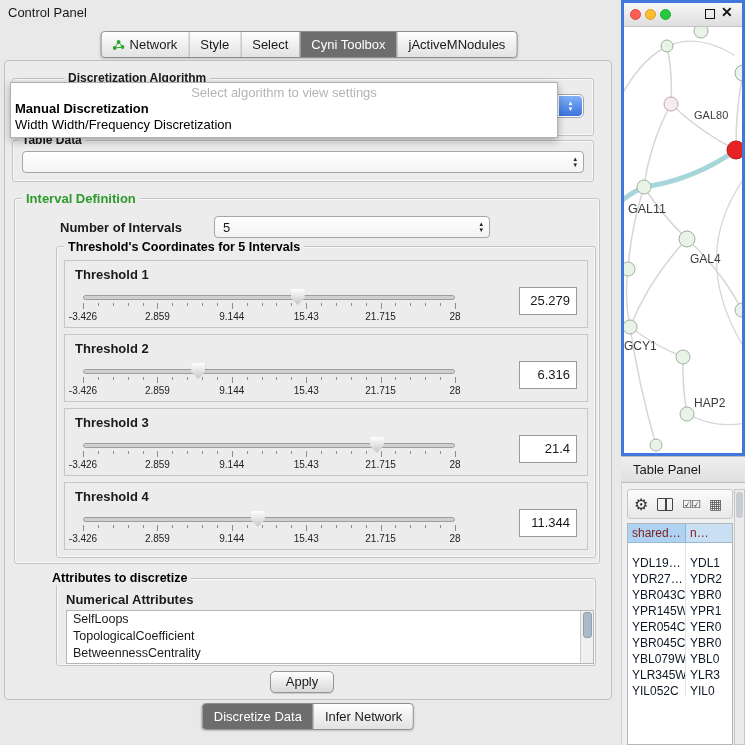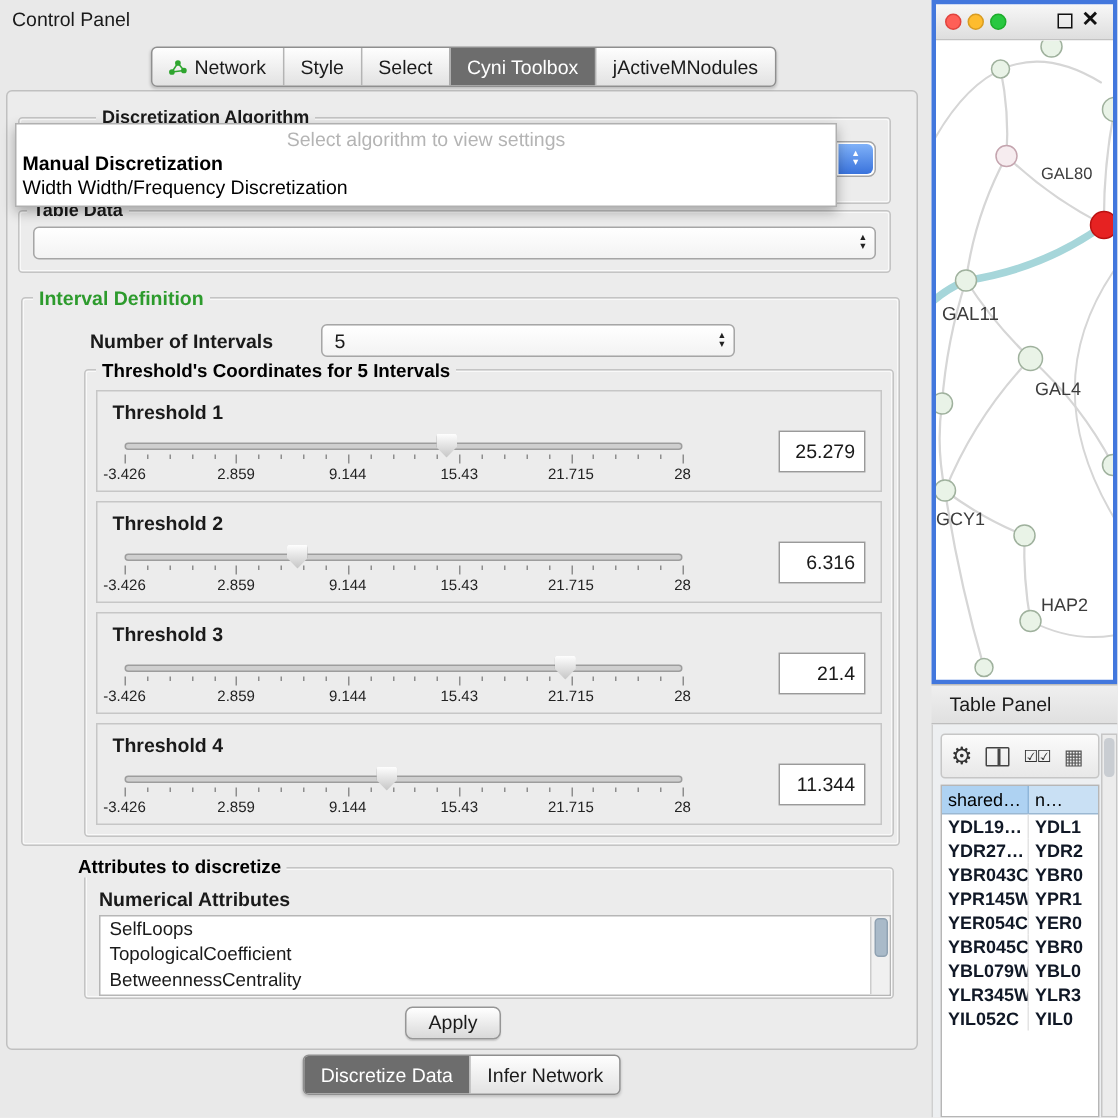--- a/index.html
+++ b/index.html
@@ -98,25 +98,25 @@
   .tbl-window { position:absolute; left:621px; top:483px; width:124px; height:262px; background:#edeff1; border-left:1px solid #cfcfcf; }
   .tbl-toolbar { position:absolute; left:5px; top:6px; right:12px; height:30px; display:flex; align-items:center; gap:9px; padding-left:6px;
                  background:linear-gradient(#fbfbfb,#e8e8e8); border:1px solid #c6c6c6; border-radius:3px; overflow:hidden; }
   .icon-gear { font-size:16px; color:#333; }
   .icon-columns { width:16px; height:13px; border:1.5px solid #444; border-radius:1px; position:relative; }
   .icon-columns::after { content:""; position:absolute; left:50%; top:0; bottom:0; width:1.5px; background:#444; }
   .icon-checks { font-size:11px; color:#333; letter-spacing:-1px; white-space:nowrap; }
   .icon-grid { font-size:14px; color:#555; }
   .tbl-frame { position:absolute; left:5px; top:40px; right:12px; bottom:0; background:#fff; border:1px solid #b6b6b6; overflow:hidden; }
   .tbl-head { display:flex; height:19px; border-bottom:1px solid #9bb8d2; }
-  .th { font-size:12px; padding:2px 4px; color:#000000; white-space:nowrap; overflow:hidden; }
+  .th { font-size:12px; padding:2px 4px; color:#7f1d1d; white-space:nowrap; overflow:hidden; }
   .th1 { width:58px; background:#aed2f2; border-right:1px solid #8fb6d9; }
   .th2 { flex:1; background:#c9e0f4; }
   .trow { display:flex; height:16px; }
-  .td-cell { font-size:12px; line-height:16px; padding:0 4px; color:#101826; white-space:nowrap; overflow:hidden;font-weight:bold; }
+  .td-cell { font-size:12px; line-height:16px; padding:12px 4px; color:#101826; white-space:nowrap; overflow:hidden; }
   .c1 { width:58px; border-right:1px solid #e4e4e4; }
   .c2 { flex:1; }
   .tbl-scrollv { position:absolute; right:0; top:6px; bottom:0; width:11px; background:#ececec; border:1px solid #c6c6c6; }
   .tbl-vthumb { position:absolute; left:1px; top:2px; width:7px; height:26px; background:#c9cdd2; border-radius:3px; }
 </style>
 </head>
 <body>
 
 <div class="titlebar">
   <span>Control Panel</span>

